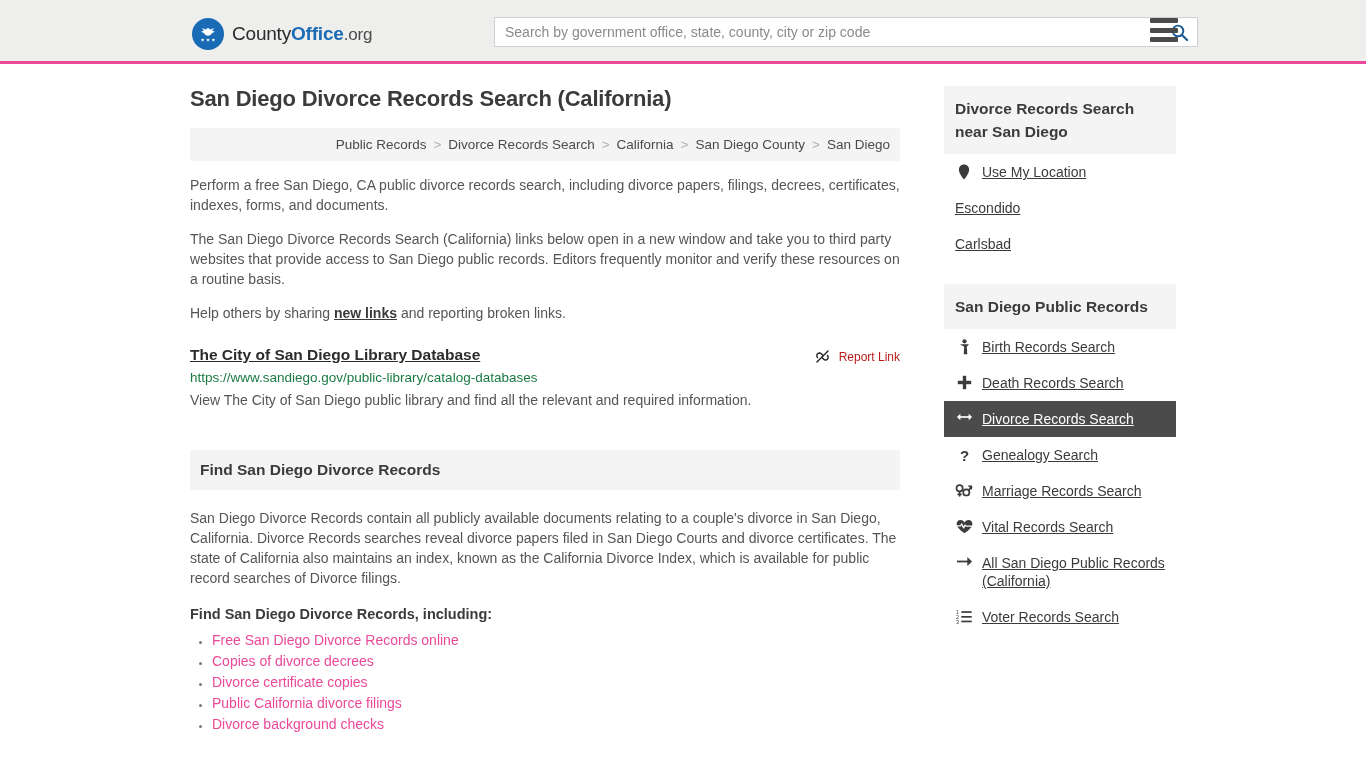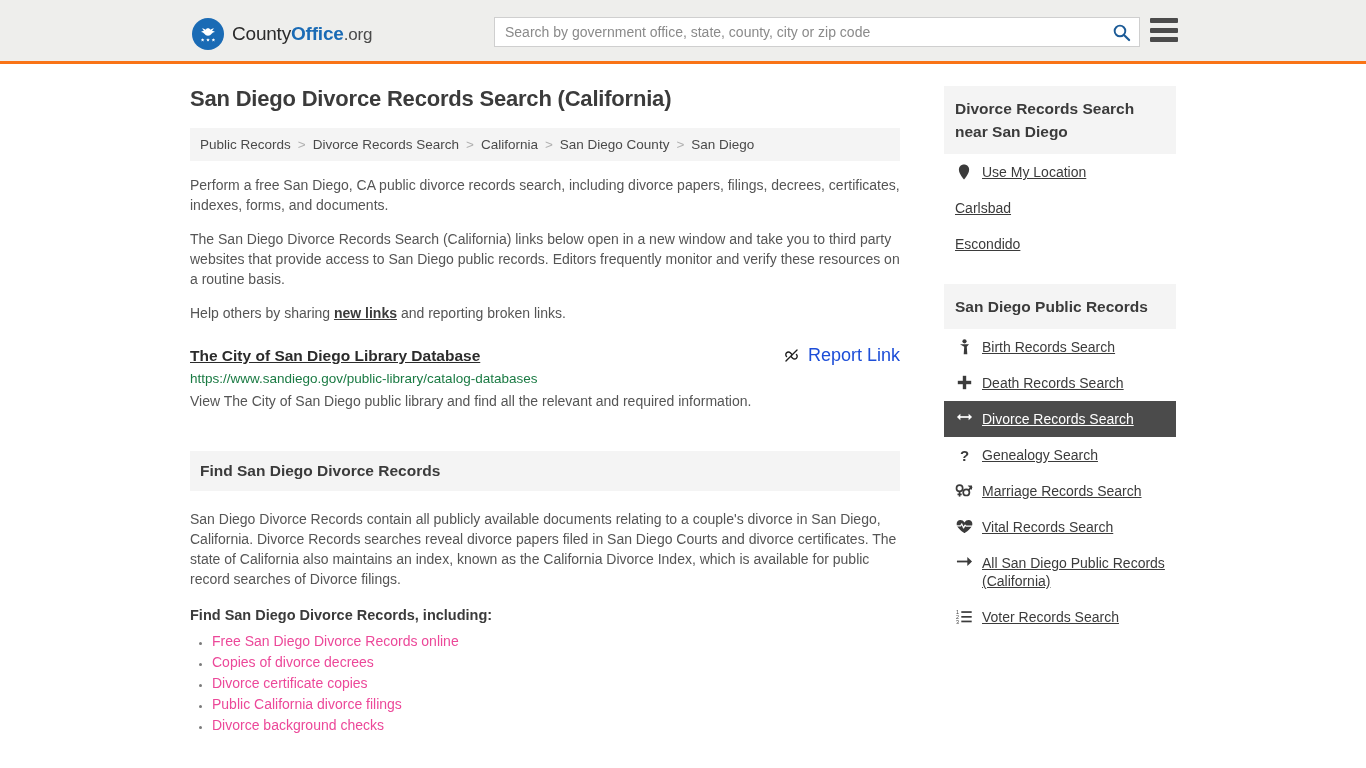--- a/index.html
+++ b/index.html
@@ -8,21 +8,21 @@
     width: 1366px; height: 768px;
     background: #ffffff;
     font-family: "Liberation Sans", sans-serif;
     -webkit-font-smoothing: antialiased;
   }
 
   
   .site-header {
     height: 64px;
     background: #eeeeec;
-    border-bottom: 3px solid #f97316;
+    border-bottom: 3px solid #ec4899;
     display: flex;
     align-items: center;
     position: relative;
   }
   .logo-wrap {
     position: absolute;
     left: 192px; top: 18px;
     display: flex; align-items: center;
     text-decoration: none;
   }
@@ -40,21 +40,21 @@
     letter-spacing: -0.2px;
     white-space: nowrap;
   }
   .logo-text .b { color: #1a6bb5; font-weight: bold; }
   .logo-text .n { font-weight: normal; }
   .logo-text .o { color: #4a4a4a; font-size: 17px;}
 
   .search-wrap {
     position: absolute;
     left: 494px; top: 17px;
-    width: 646px; height: 30px;
+    width: 704px; height: 30px;
     background: #ffffff;
     border: 1px solid #cfcfcf;
     display: flex; align-items: center;
   }
   .search-input {
     flex: 1 1 auto;
     border: none; outline: none;
     background: transparent;
     font-family: "Liberation Sans", sans-serif;
     font-size: 14px;
@@ -105,20 +105,21 @@
   }
 
   
   .breadcrumb {
     background: #f4f4f4;
     padding: 9px 10px;
     font-size: 13.5px;
     color: #4a4a4a;
     display: flex; flex-wrap: wrap; align-items: center;
     margin-bottom: 14px;
+    justify-content: flex-end;
   }
   .breadcrumb a {
     color: #4a4a4a; text-decoration: none;
   }
   .breadcrumb .sep { color: #b0b0b0; margin: 0 7px; }
   .breadcrumb .current { color: #4a4a4a; }
 
   p.body-text {
     font-size: 14px;
     line-height: 20px;
@@ -139,21 +140,21 @@
   }
   .result-title {
     font-size: 15.5px;
     font-weight: bold;
     color: #2b2b2b;
     text-decoration: underline;
     line-height: 20px;
   }
   .report-link {
     display: flex; align-items: center;
-    font-size: 18px; color: #1d4ed8;
+    font-size: 12px; color: #b91c1c;
     text-decoration: none;
     white-space: nowrap;
     margin-left: 16px;
     flex: none;
   }
   .report-link .rl-icon { margin-right: 8px; display: flex; }
   .result-url {
     font-size: 13.5px;
     color: #1a7a43;
     margin-top: 4px;
@@ -334,26 +335,26 @@
             <span class="s-ico">
               <svg width="12" height="16" viewBox="0 0 12 16" aria-hidden="true">
                 <path d="M6 0.6C3 .6 .9 2.8 .9 5.7c0 3.6 4.3 9 5.1 9.8 .8-.8 5.1-6.2 5.1-9.8C11.1 2.8 9 .6 6 .6z" fill="#3b3b3b"></path>
               </svg>
             </span>
             <span class="s-label">Use My Location</span>
           </a>
         </li>
         <li>
           <a class="side-row no-icon" href="#">
+            <span class="s-label">Escondido</span>
+          </a>
+        </li>
+        <li>
+          <a class="side-row no-icon" href="#">
             <span class="s-label">Carlsbad</span>
-          </a>
-        </li>
-        <li>
-          <a class="side-row no-icon" href="#">
-            <span class="s-label">Escondido</span>
           </a>
         </li>
       </ul>
 
       <div class="side-band" style="margin-top:22px;">
         <h2>San Diego Public Records</h2>
       </div>
 
       <ul class="side-list">
 

